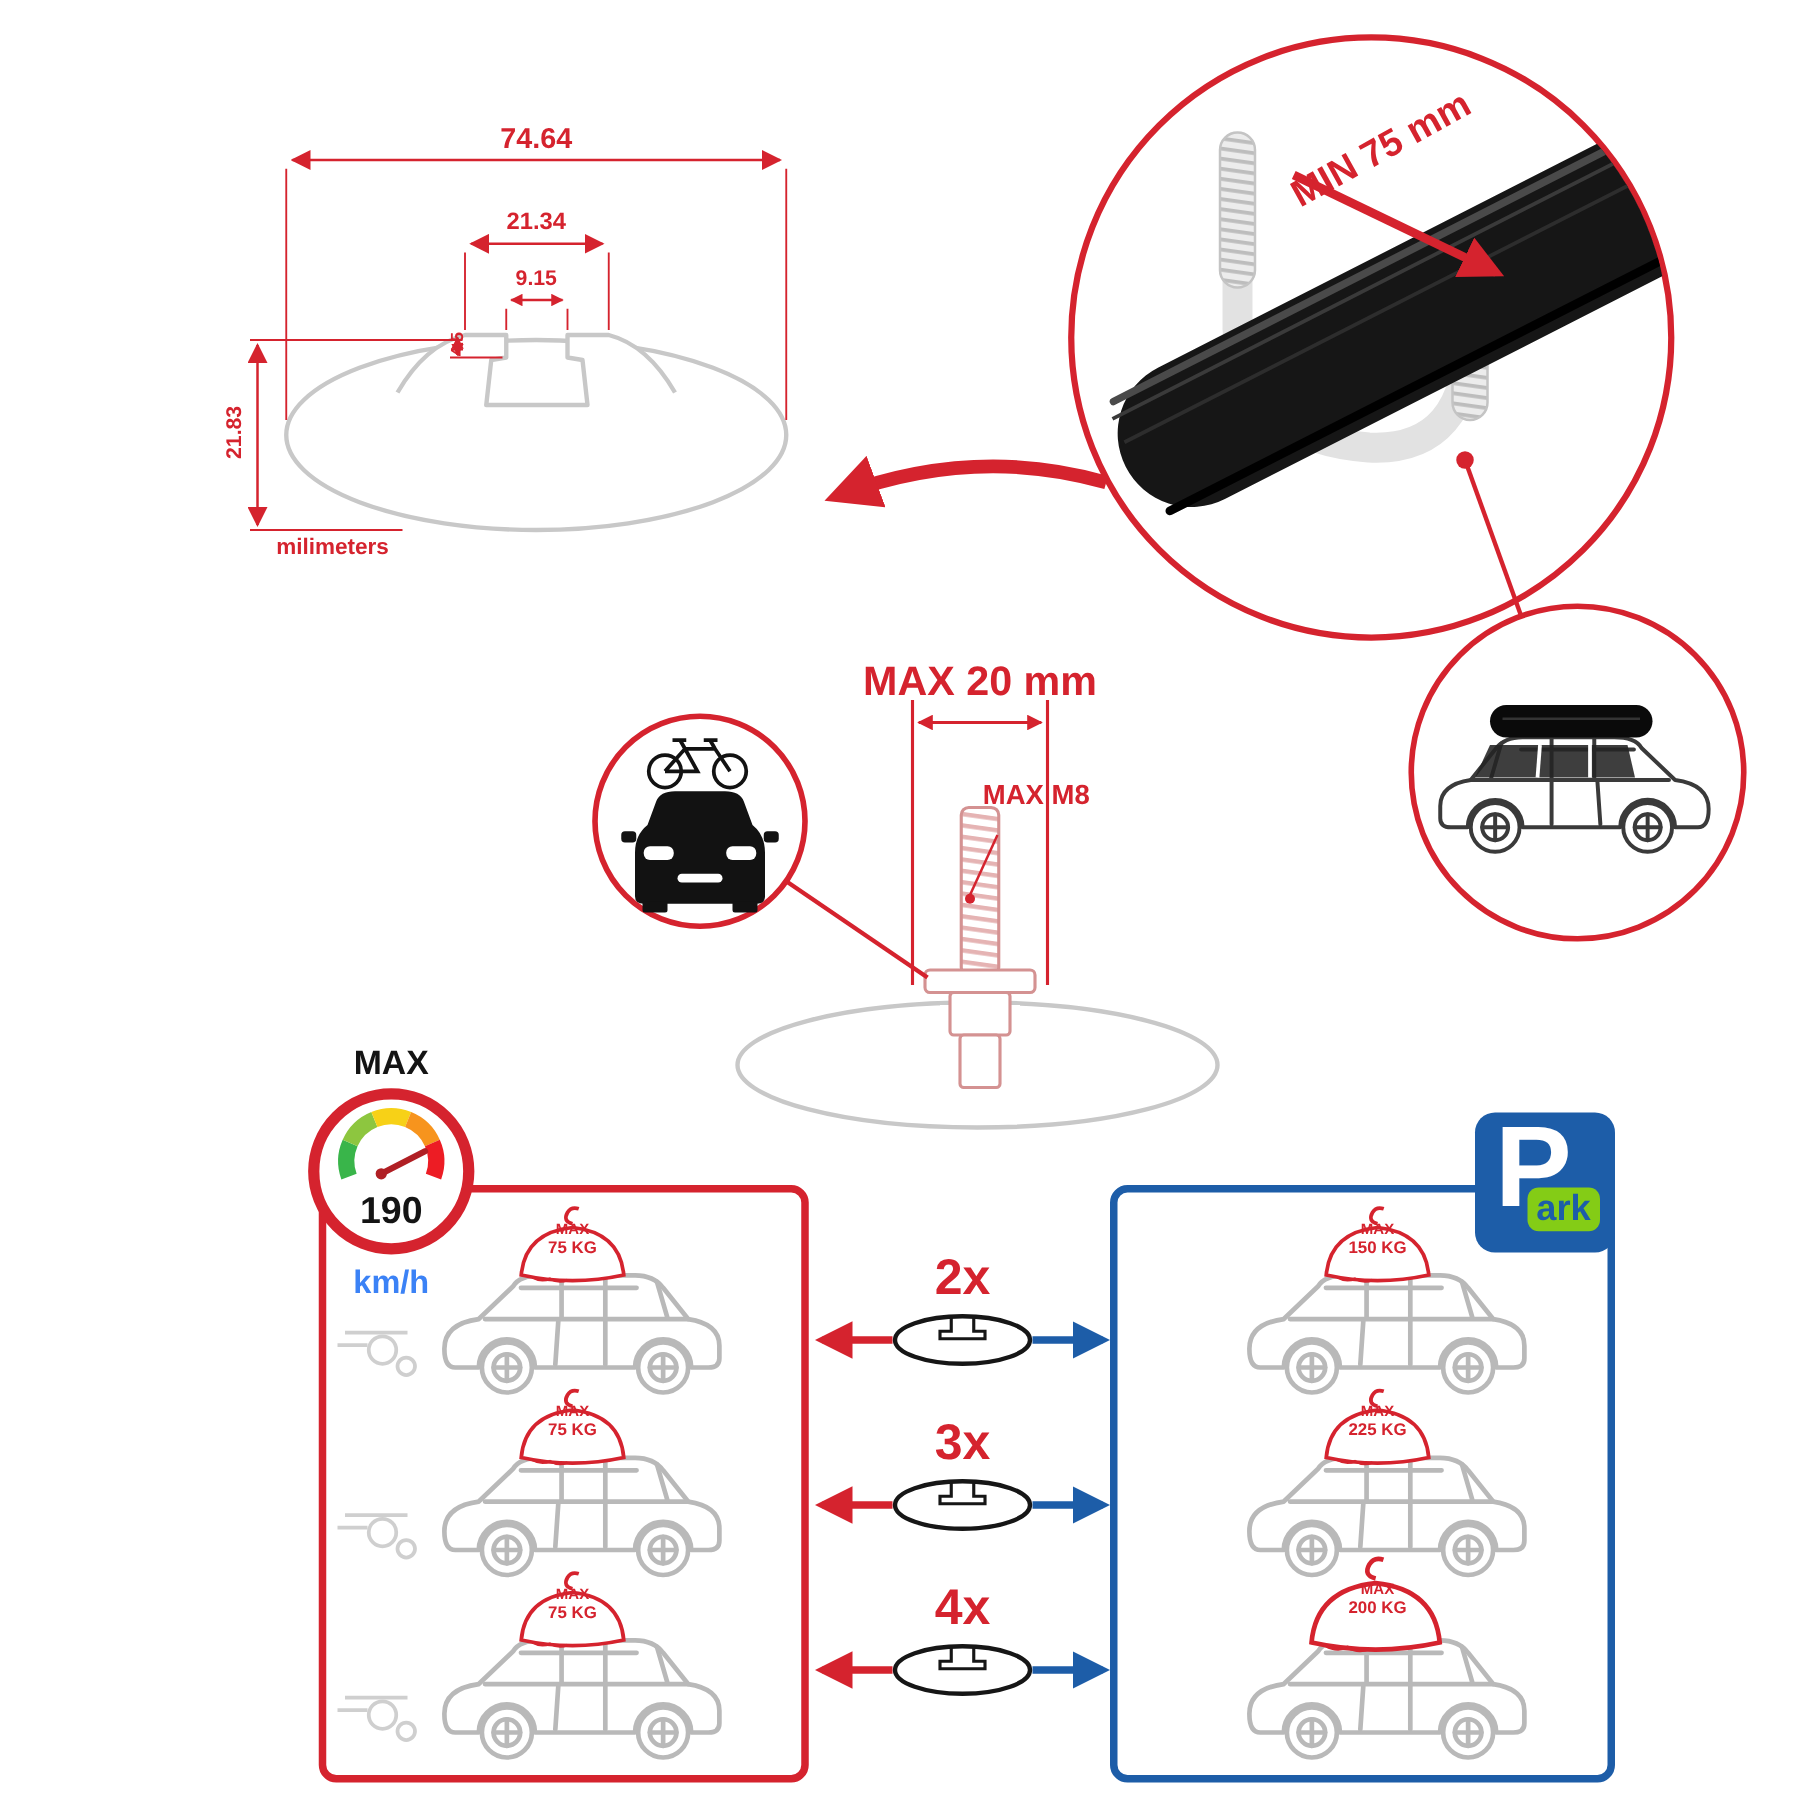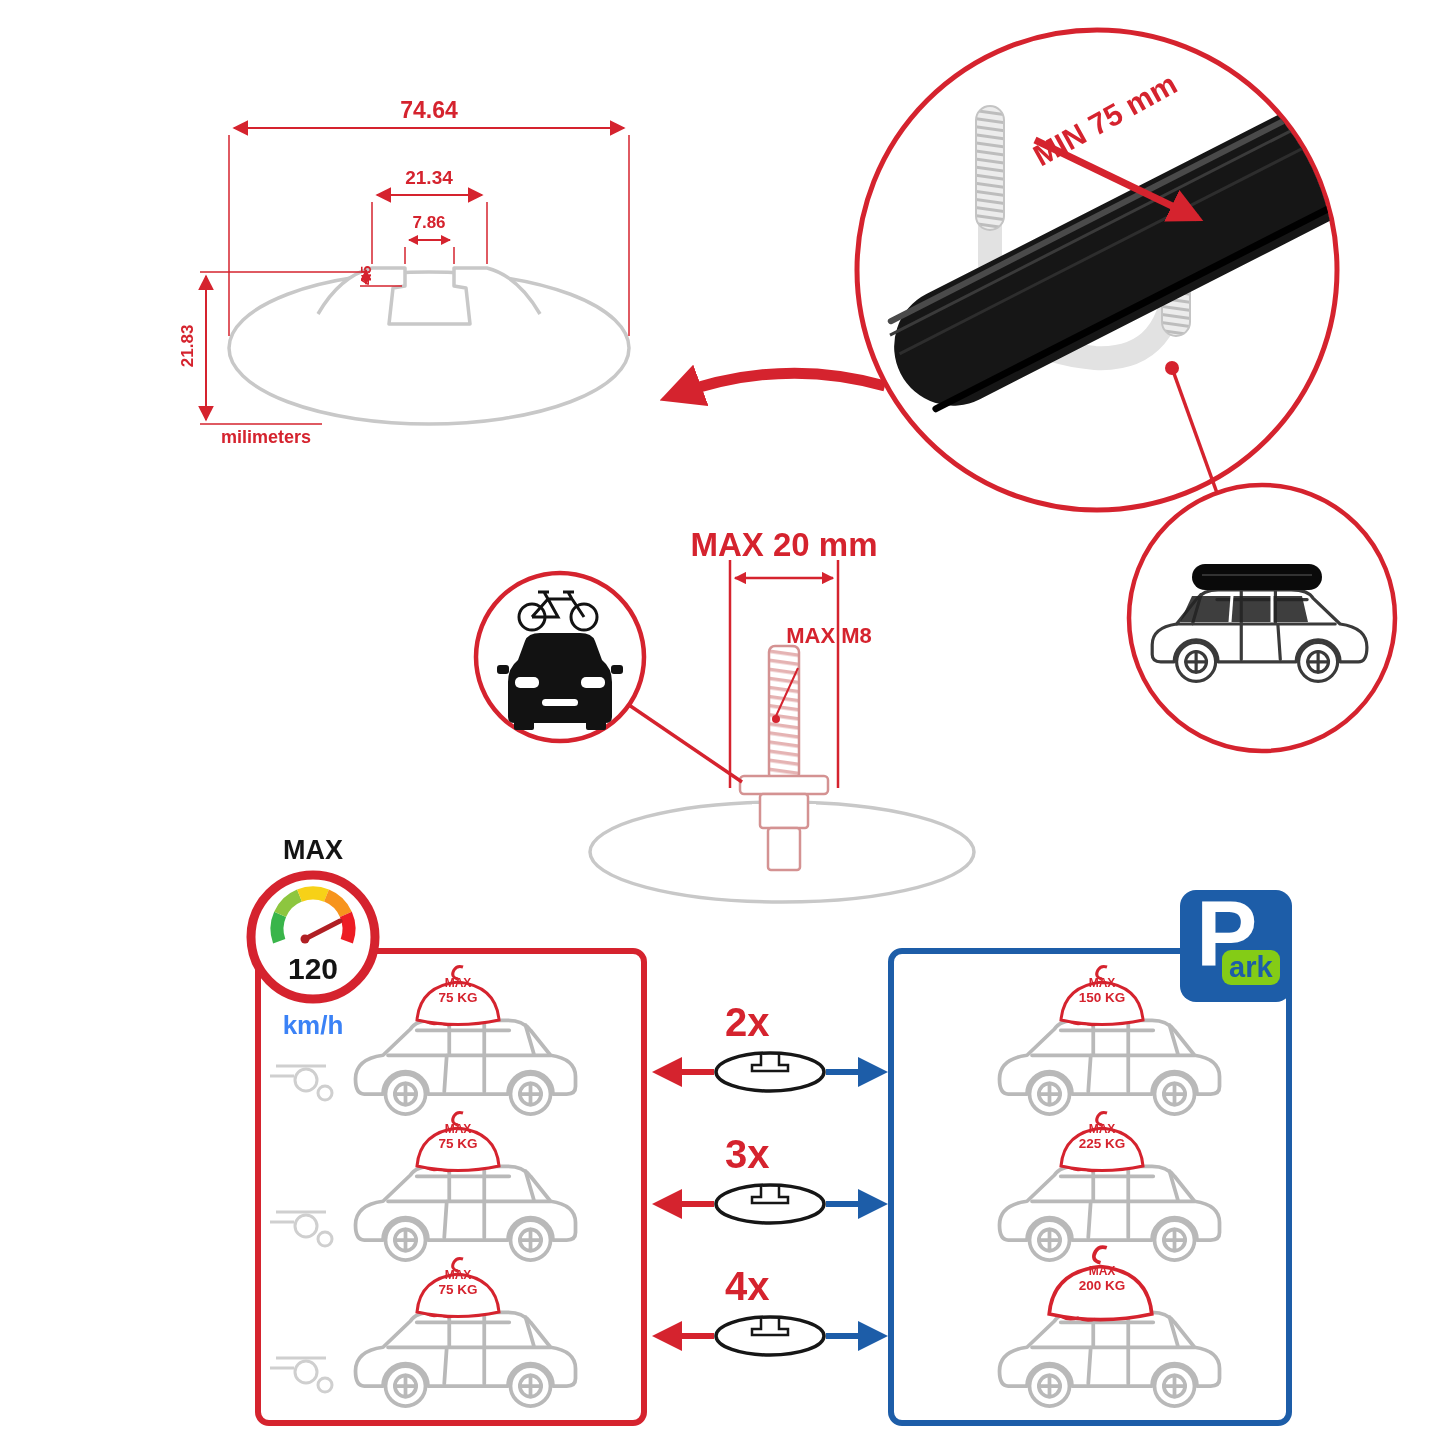--- a/index.html
+++ b/index.html
@@ -10,21 +10,21 @@
   svg.abs{overflow:visible}
   .lbl{position:absolute;font-weight:bold;color:#d5232e;text-align:center;line-height:1.05}
   .blk{color:#141414}
   .panel{position:absolute;border-radius:14px;background:#fff}
   #red-box{left:255px;top:948px;width:392px;height:478px;border:6px solid #d5232e}
   #blue-box{left:888px;top:948px;width:404px;height:478px;border:6px solid #1d5da8}
   .bag-label{position:absolute;width:90px;text-align:center;color:#d5232e;
              font-weight:bold;line-height:1.12}
   .bag-label .w1{font-size:12px;display:block}
   .bag-label .w2{font-size:13.5px;display:block}
-  .count{position:absolute;width:90px;color:#d5232e;
+  .count{position:absolute;width:90px;text-align:center;color:#d5232e;
          font-weight:bold;font-size:40px}
   #park{position:absolute;left:1180px;top:890px;width:112px;height:112px;
         background:#1d5da8;border-radius:16px}
   #park .p{position:absolute;left:16px;top:-6px;color:#fff;font-size:92px;
            font-weight:bold;line-height:1.1}
   #park .ark{position:absolute;left:42px;top:60px;background:#84cc16;color:#1d5da8;
              font-weight:bold;font-size:29px;padding:1px 7px;border-radius:9px}
   .rotm90{transform:rotate(-90deg);transform-origin:center}
   .rotmin{transform:rotate(-29deg);transform-origin:center}
 </style>
@@ -243,32 +243,32 @@
   <circle cx="65" cy="74" r="4.5" fill="#b01f24"></circle>
 </svg>
 
 <div id="park">
   <span class="p">P</span>
   <span class="ark">ark</span>
 </div>
 
 <div class="lbl" style="left:369px;top:98px;width:120px;font-size:23px">74.64</div>
 <div class="lbl" style="left:379px;top:168px;width:100px;font-size:19px">21.34</div>
-<div class="lbl" style="left:389px;top:214px;width:80px;font-size:17px">7.86</div>
+<div class="lbl" style="left:389px;top:214px;width:80px;font-size:17px">9.15</div>
 <div class="lbl rotm90" style="left:341px;top:268px;width:50px;font-size:14px">4.5</div>
 <div class="lbl rotm90" style="left:146px;top:337px;width:84px;font-size:17px">21.83</div>
 <div class="lbl" style="left:196px;top:428px;width:140px;font-size:18px;text-align:center">milimeters</div>
 
 <div class="lbl rotmin" style="left:1015px;top:104px;width:180px;font-size:30px">MIN 75 mm</div>
 
 <div class="lbl" style="left:674px;top:528px;width:220px;font-size:33px">MAX 20 mm</div>
 <div class="lbl" style="left:739px;top:624px;width:180px;font-size:22px">MAX M8</div>
 
 <div class="lbl blk" style="left:258px;top:836px;width:110px;font-size:27px;color:#141414">MAX</div>
-<div class="lbl blk" style="left:263px;top:953px;width:100px;font-size:30px;color:#141414">120</div>
+<div class="lbl blk" style="left:263px;top:953px;width:100px;font-size:30px;color:#141414">190</div>
 <div class="lbl blk" style="left:258px;top:1012px;width:110px;font-size:26px;color:#3b82f6">km/h</div>
 
 <div class="count" style="left:725px;top:1000px">2x</div>
 <div class="count" style="left:725px;top:1132px">3x</div>
 <div class="count" style="left:725px;top:1264px">4x</div>
 
 <div class="bag-label" style="left:413px;top:977px">
   <span class="w1">MAX</span>
   <span class="w2">75 KG</span>
 </div>

